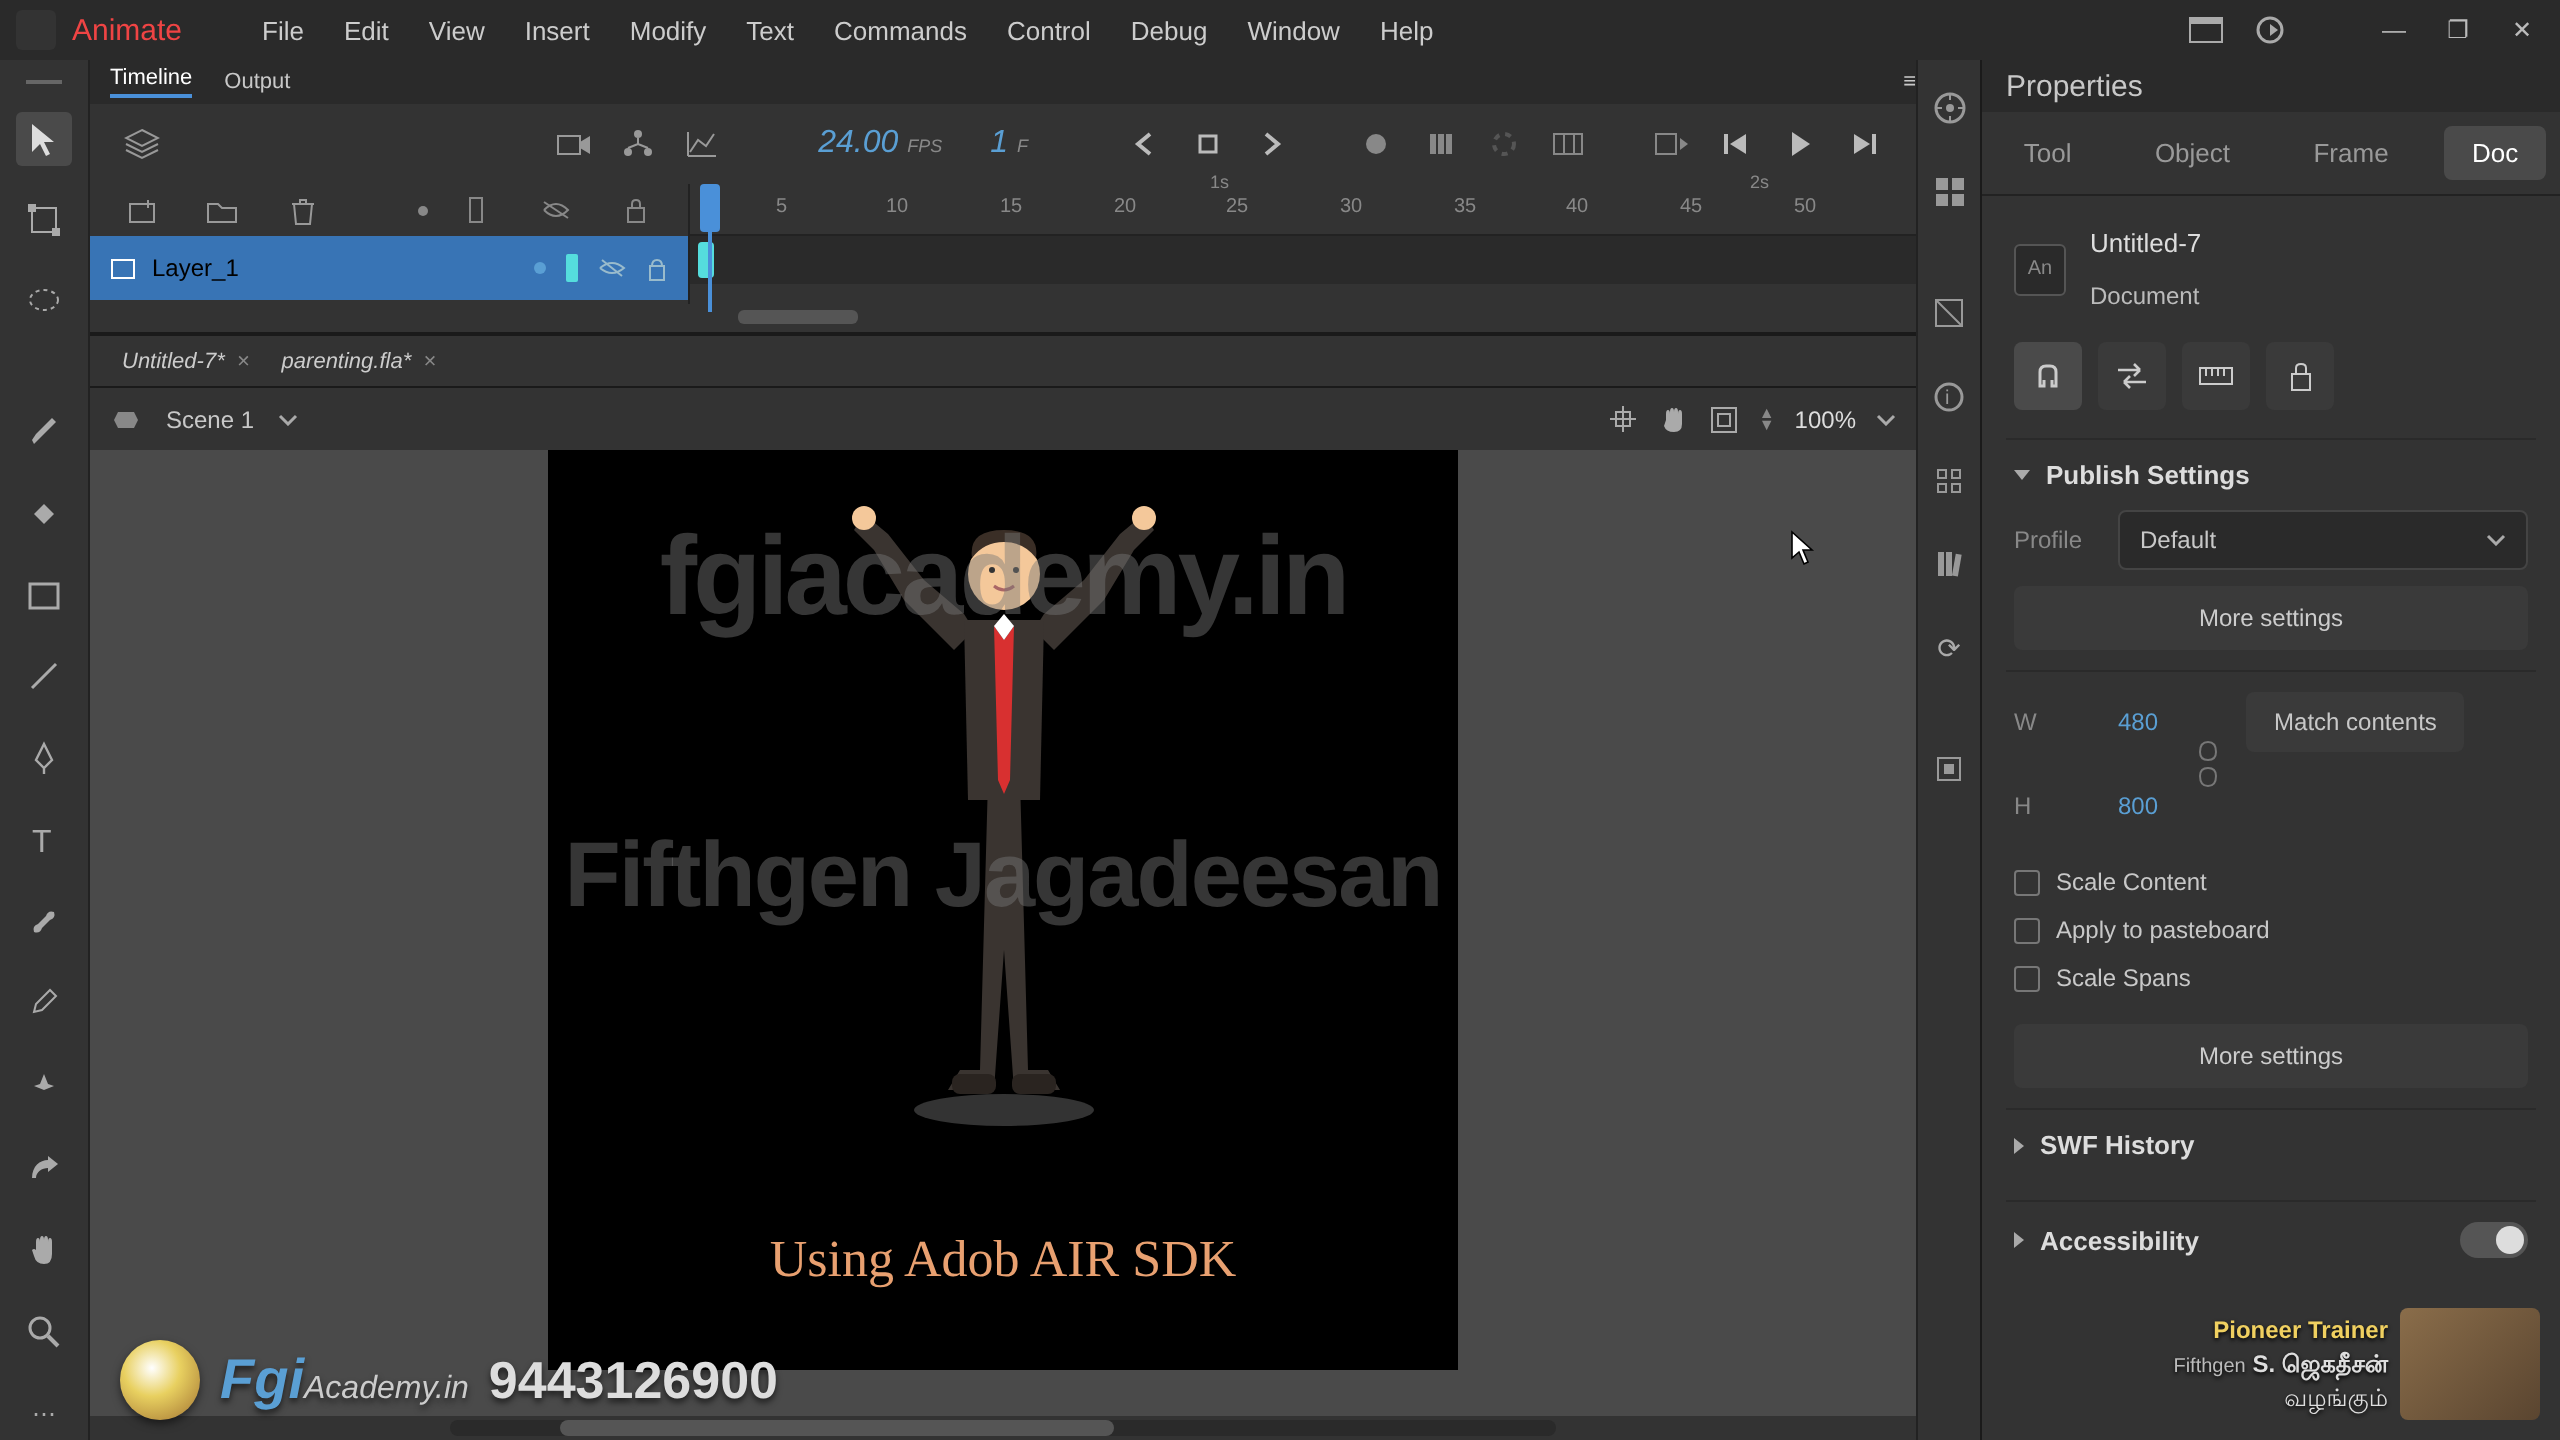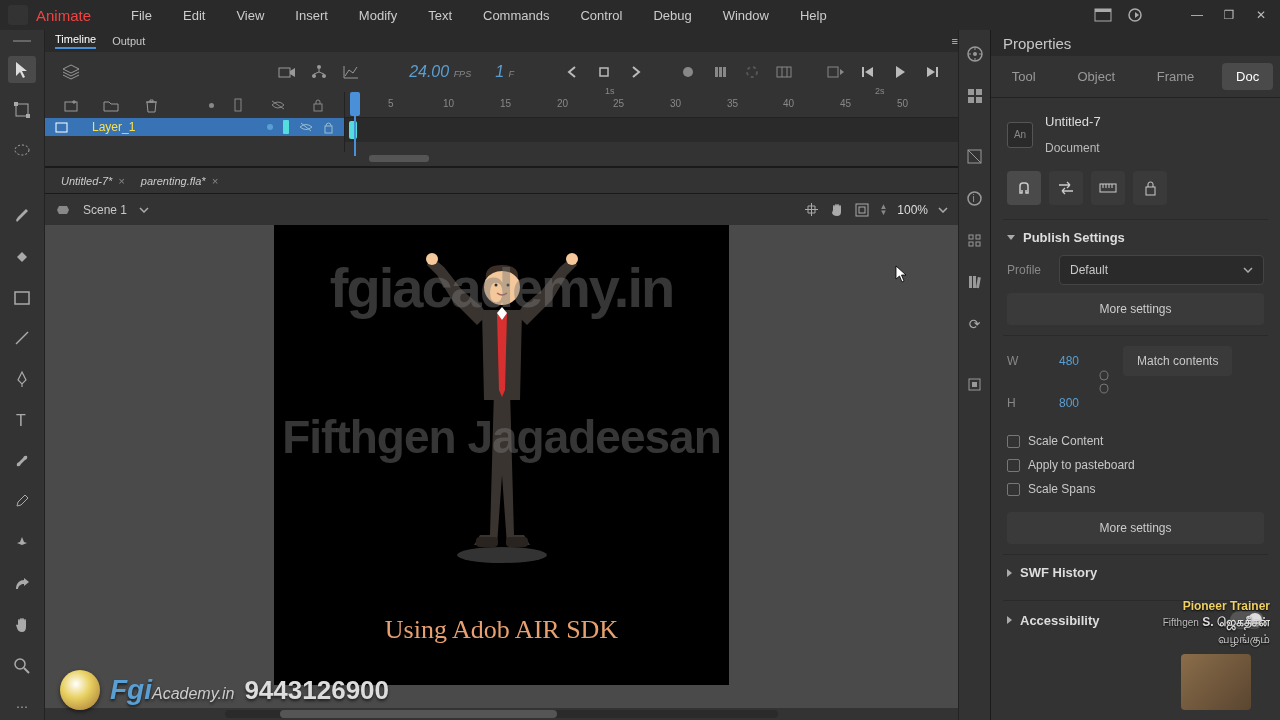--- a/index.html
+++ b/index.html
@@ -1,41 +1,41 @@
 <!DOCTYPE html>
 <html><head>
 <meta charset="utf-8">
 <style>
 * { margin:0; padding:0; box-sizing:border-box; font-family:"Segoe UI",Arial,sans-serif; }
 body { width:1280px; height:720px; background:#1a1a1a; color:#c8c8c8; overflow:hidden; position:relative; font-size:12px; }
 .titlebar { height:30px; background:#2a2a2a; display:flex; align-items:center; padding:0 8px; }
 .app-logo { width:20px; height:20px; background:#333; margin-right:8px; border-radius:3px; }
 .app-name { font-size:15px; color:#ef4444; margin-right:30px; }
-.menu-bar { display:flex; gap:11px; }
+.menu-bar { display:flex; gap:0; }
 .menu-bar span { padding:4px 10px; color:#ccc; font-size:13px; cursor:pointer; }
 .titlebar-right { margin-left:auto; display:flex; gap:10px; align-items:center; }
 .tr-btn { width:22px; height:18px; display:flex; align-items:center; justify-content:center; color:#bbb; }
 .main { display:flex; height:690px; }
 .left-tools { width:45px; background:#333; display:flex; flex-direction:column; align-items:center; padding-top:10px; gap:14px; border-right:1px solid #222; }
 .tool { width:28px; height:28px; display:flex; align-items:center; justify-content:center; color:#aaa; border-radius:3px; }
 .tool.active { background:#4a4a4a; }
 .center { flex:1; display:flex; flex-direction:column; background:#262626; }
 .timeline-panel { background:#333; border-bottom:1px solid #1a1a1a; }
 .panel-tabs { height:22px; display:flex; align-items:center; padding-left:10px; gap:16px; background:#2a2a2a; font-size:11px; }
 .panel-tabs .active { color:#fff; border-bottom:2px solid #4a90d9; padding-bottom:2px; }
 .tl-header { height:40px; display:flex; align-items:center; padding:0 10px; }
 .tl-header .spacer { flex:1; }
 .tl-icon { width:24px; height:24px; display:flex; align-items:center; justify-content:center; color:#999; margin:0 4px; }
 .fps-display { color:#5a9fd4; font-size:16px; font-style:italic; margin:0 12px; }
 .fps-small { font-size:9px; color:#888; }
 .frame-display { color:#5a9fd4; font-size:16px; font-style:italic; margin:0 12px; }
 .tl-body { display:flex; height:60px; }
 .layer-col { width:300px; border-right:1px solid #222; }
 .layer-tools { height:26px; display:flex; align-items:center; gap:8px; padding:0 10px; }
-.layer-row { height:18px; background:#3874b5; display:flex; align-items:center; padding:0 10px; gap:24px; color:#fde047; }
+.layer-row { height:32px; background:#3874b5; display:flex; align-items:center; padding:0 10px; gap:8px; color:#000000; }
 .layer-row .dots { margin-left:auto; display:flex; gap:10px; align-items:center; }
 .dot { width:6px; height:6px; border-radius:50%; background:#5a9fd4; }
 .frames-col { flex:1; position:relative; }
 .ruler { height:26px; background:#333; position:relative; border-bottom:1px solid #222; }
 .ruler span { position:absolute; top:6px; font-size:10px; color:#888; }
 .playhead { position:absolute; left:5px; top:0; width:10px; height:60px; }
 .playhead::before { content:""; position:absolute; top:0; left:0; width:10px; height:24px; background:#4a90d9; border-radius:2px; }
 .playhead::after { content:""; position:absolute; top:24px; left:4px; width:2px; height:40px; background:#4a90d9; }
 .frame-track { height:24px; background:#2a2a2a; position:relative; }
 .keyframe { position:absolute; left:4px; top:3px; width:8px; height:18px; background:#5dd; border-radius:2px; }
@@ -70,21 +70,21 @@
 .row label { width:42px; color:#888; }
 .select { flex:1; height:30px; background:#2a2a2a; border:1px solid #444; border-radius:4px; padding:0 10px; display:flex; align-items:center; justify-content:space-between; }
 .btn-wide { height:32px; background:#3a3a3a; border-radius:4px; display:flex; align-items:center; justify-content:center; color:#ccc; margin-top:6px; }
 .val { color:#5a9fd4; }
 .check-row { display:flex; align-items:center; gap:8px; margin:10px 0; }
 .checkbox { width:13px; height:13px; border:1px solid #777; border-radius:2px; }
 .dims { display:flex; gap:20px; }
 .dims .col { display:flex; flex-direction:column; gap:12px; }
 .btn-match { height:30px; padding:0 14px; background:#3a3a3a; border-radius:4px; display:flex; align-items:center; justify-content:center; }
 .cursor { position:absolute; left:895px; top:265px; width:14px; height:18px; z-index:99; pointer-events:none; }
-.overlay-corner { position:absolute; right:10px; bottom:10px; display:flex; align-items:center; gap:6px; z-index:50;flex-direction:column; }
+.overlay-corner { position:absolute; right:10px; bottom:10px; display:flex; align-items:center; gap:6px; z-index:50; }
 .overlay-photo { width:70px; height:56px; background:linear-gradient(135deg,#8a6d4a,#5a4530); border-radius:4px; }
 .overlay-text { text-align:right; font-size:12px; color:#ddd; text-shadow:0 1px 2px #000; line-height:1.4;}
 .overlay-left { position:absolute; left:60px; bottom:10px; display:flex; align-items:center; gap:10px; z-index:50;}
 .fgi-logo-text { font-size:28px; font-weight:700; font-style:italic; color:#5a9fd4; text-shadow:0 2px 3px rgba(0,0,0,.6);}
 .phone-num { font-size:26px; font-weight:700; color:#ddd; text-shadow:0 2px 3px rgba(0,0,0,.6);}
 svg { display:block; }
 .scroll-h { height:8px; background:#2a2a2a; margin:0 180px; border-radius:4px; }
 .scroll-h div { width:50%; height:100%; background:#555; border-radius:4px; margin-left:10%;}
 </style>
 </head>

